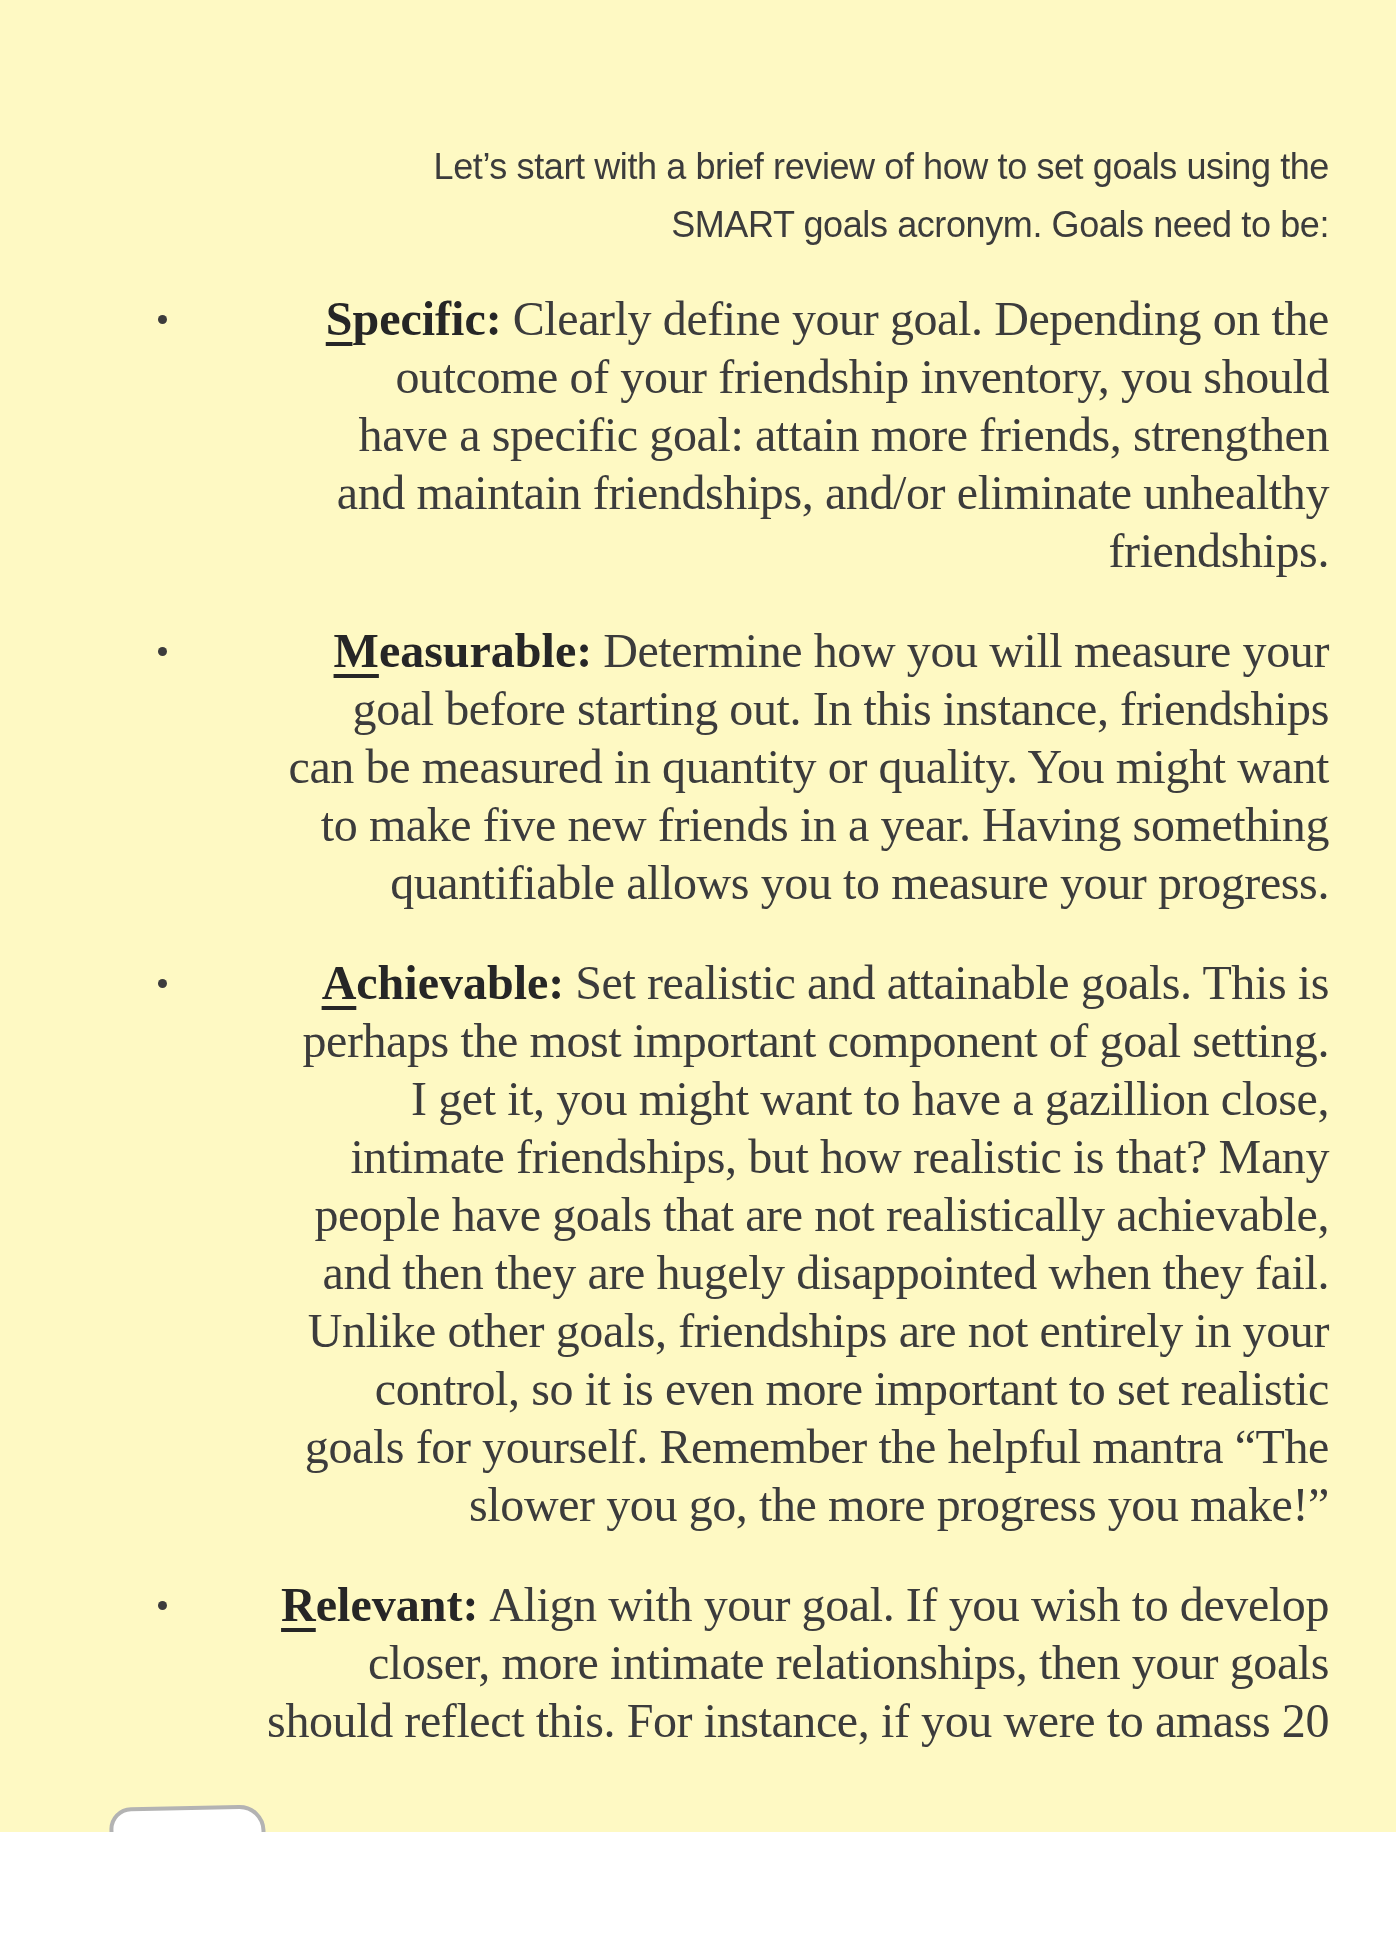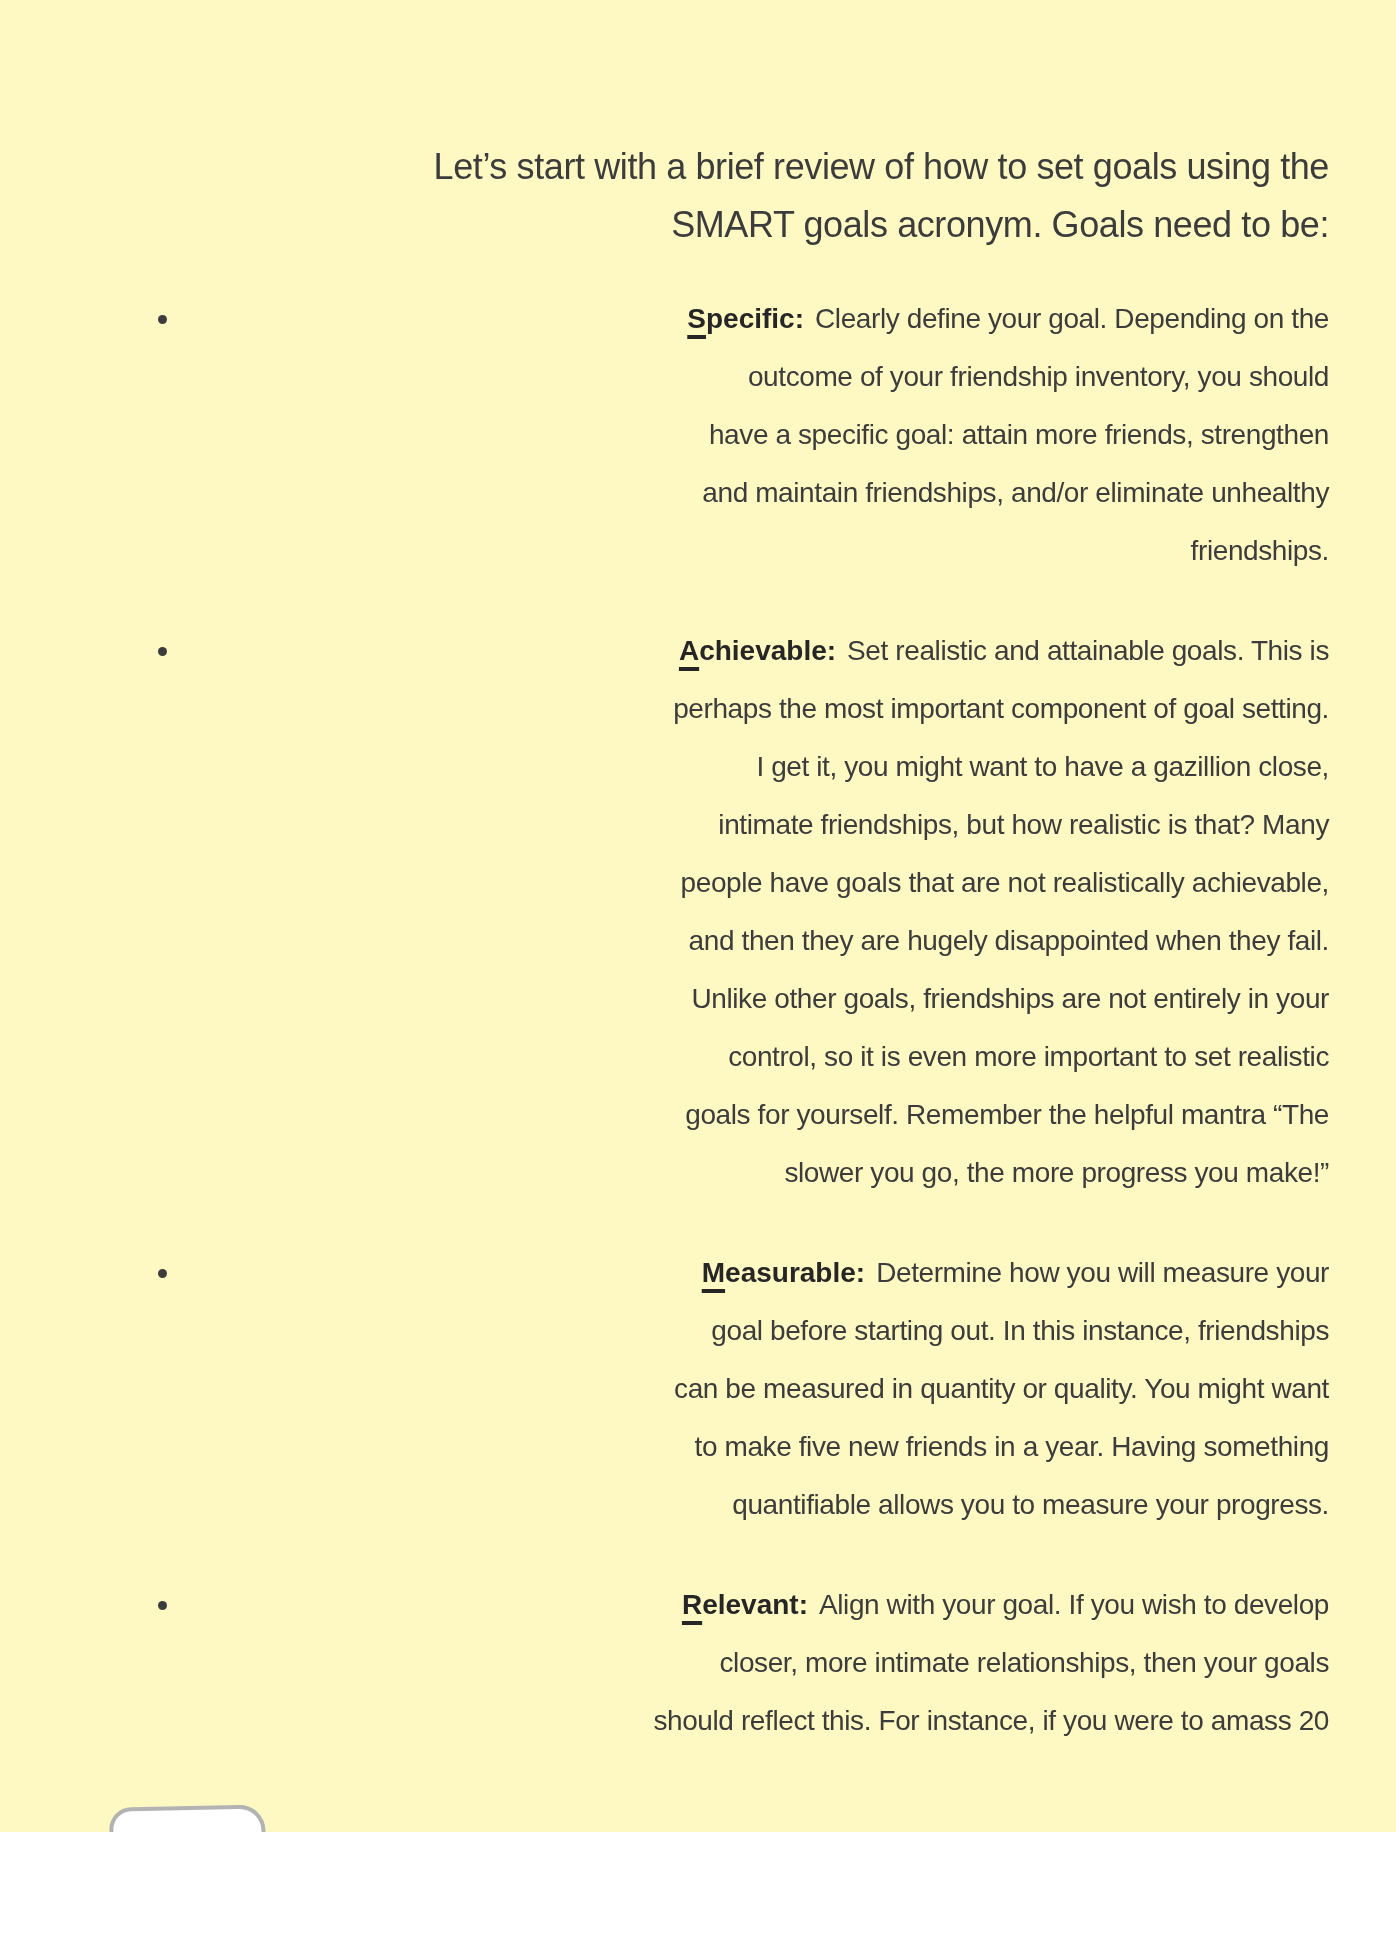--- a/index.html
+++ b/index.html
@@ -38,24 +38,25 @@
   .dot {
     display: block;
     width: 9px;
     height: 9px;
     margin: 25px 0 0 19px;
     border-radius: 50%;
     background: #3c3c3c;
   }
   .bcontent {
     flex: 1;
-    font-size: 28px;
+    font-size: 48px;
     line-height: 58px;
     letter-spacing: -0.4px;
     white-space: pre-line;
+    font-family: Liberation Serif, serif;
   }
   .term {
     font-weight: bold;
     color: #262626;
     letter-spacing: 0;
     margin-right: 11px;
   }
   .ini {
     text-decoration: underline;
     text-decoration-thickness: 3.5px;
@@ -116,41 +117,41 @@
 outcome of your friendship inventory, you should
 have a specific goal: attain more friends, strengthen
 and maintain friendships, and/or eliminate unhealthy
 friendships.</span></div>
     </div>
 
     <div class="bullet">
       <span class="marker">
           <span class="dot"></span>
         </span>
+      <div class="bcontent"><span class="term"><span class="ini">M</span><span>easurable:</span></span><span>Determine how you will measure your
+goal before starting out. In this instance, friendships
+can be measured in quantity or quality. You might want
+to make five new friends in a year. Having something
+quantifiable allows you to measure your progress.</span></div>
+    </div>
+
+    <div class="bullet">
+      <span class="marker">
+          <span class="dot"></span>
+        </span>
       <div class="bcontent"><span class="term"><span class="ini">A</span><span>chievable:</span></span><span>Set realistic and attainable goals. This is
 perhaps the most important component of goal setting.
 I get it, you might want to have a gazillion close,
 intimate friendships, but how realistic is that? Many
 people have goals that are not realistically achievable,
 and then they are hugely disappointed when they fail.
 Unlike other goals, friendships are not entirely in your
 control, so it is even more important to set realistic
 goals for yourself. Remember the helpful mantra “The
 slower you go, the more progress you make!”</span></div>
-    </div>
-
-    <div class="bullet">
-      <span class="marker">
-          <span class="dot"></span>
-        </span>
-      <div class="bcontent"><span class="term"><span class="ini">M</span><span>easurable:</span></span><span>Determine how you will measure your
-goal before starting out. In this instance, friendships
-can be measured in quantity or quality. You might want
-to make five new friends in a year. Having something
-quantifiable allows you to measure your progress.</span></div>
     </div>
 
     <div class="bullet">
       <span class="marker">
           <span class="dot"></span>
         </span>
       <div class="bcontent"><span class="term"><span class="ini">R</span><span>elevant:</span></span><span>Align with your goal. If you wish to develop
 closer, more intimate relationships, then your goals
 should reflect this. For instance, if you were to amass 20</span></div>
     </div>

